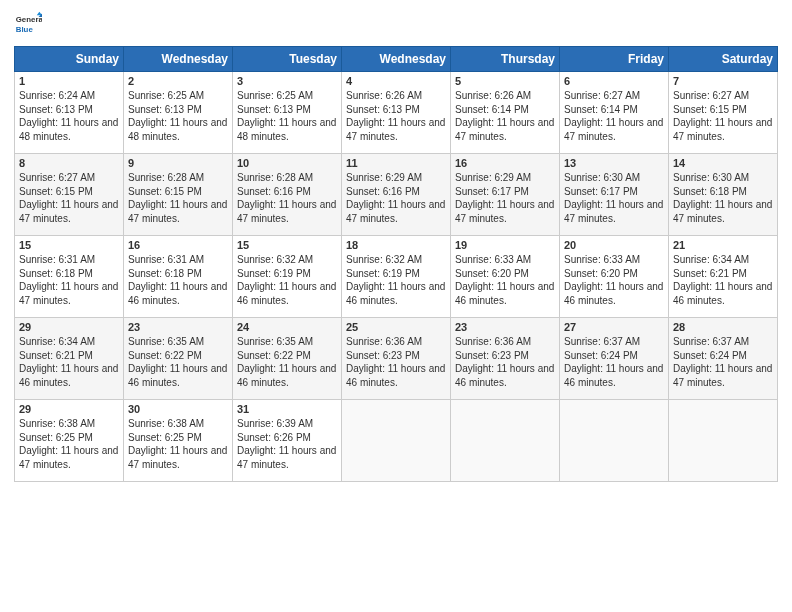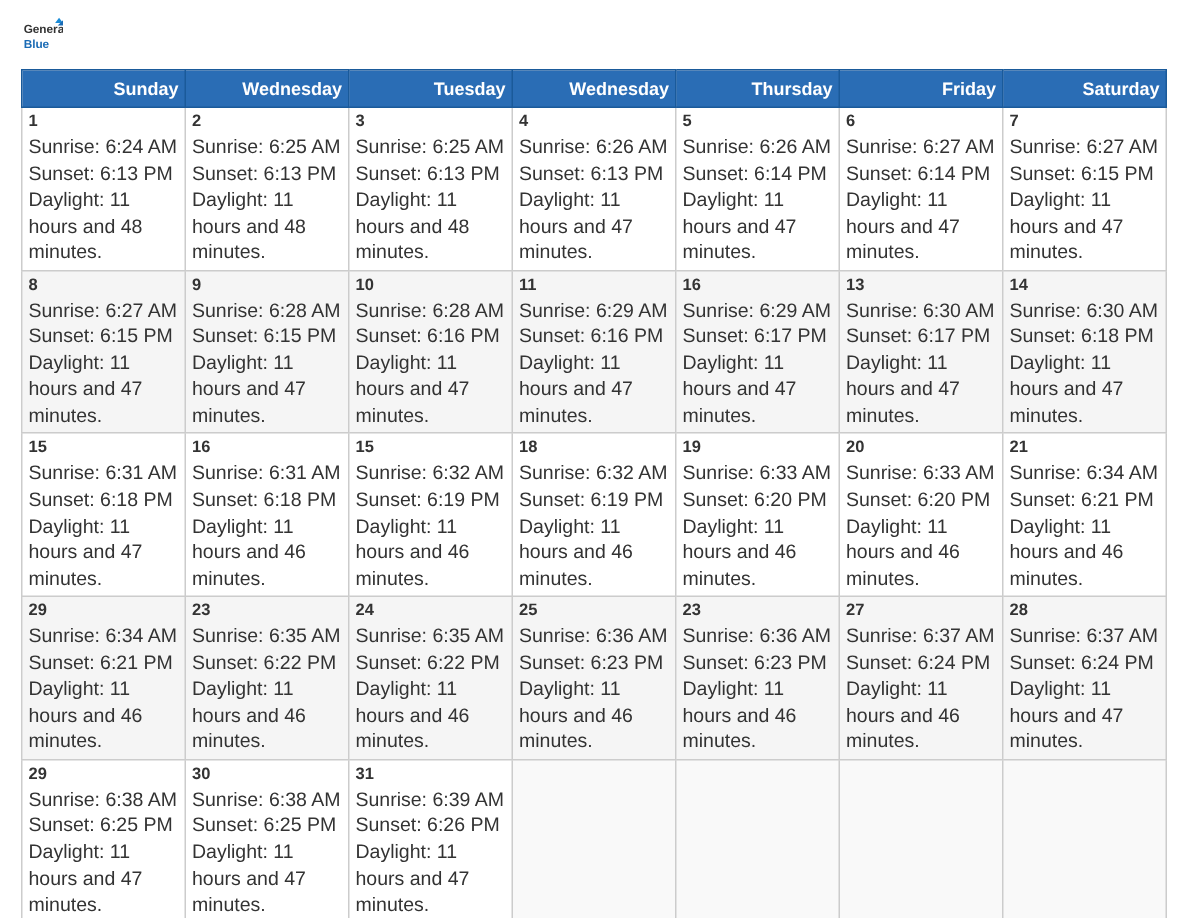--- a/index.html
+++ b/index.html
@@ -69,21 +69,21 @@
       background: #f5f5f5;
     }
     .day-num {
       font-size: 11px;
       font-weight: bold;
       display: block;
       margin-bottom: 2px;
     }
     .cell-text {
       line-height: 1.35;
-      font-size: 13px;
+      font-size: 10px;
     }
     .empty-cell {
       background: #f9f9f9 !important;
     }
   </style>
 </head>
 <body>
 
 <div class="page">
   <div class="header">

